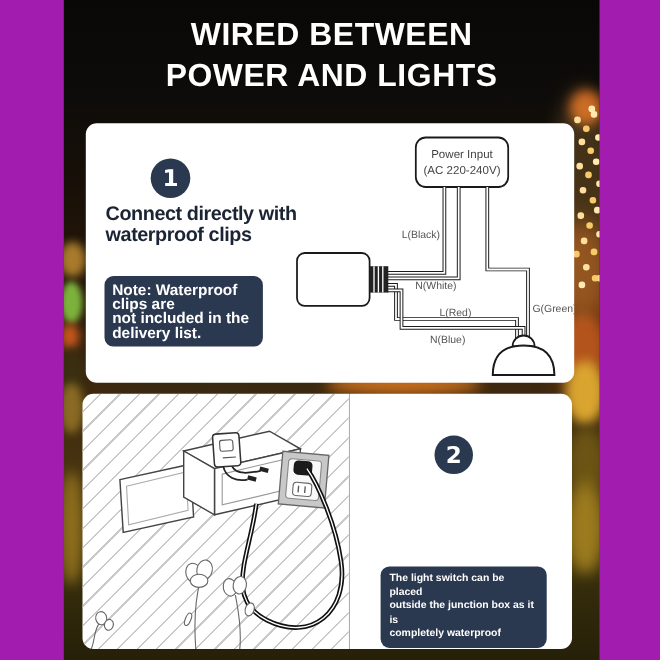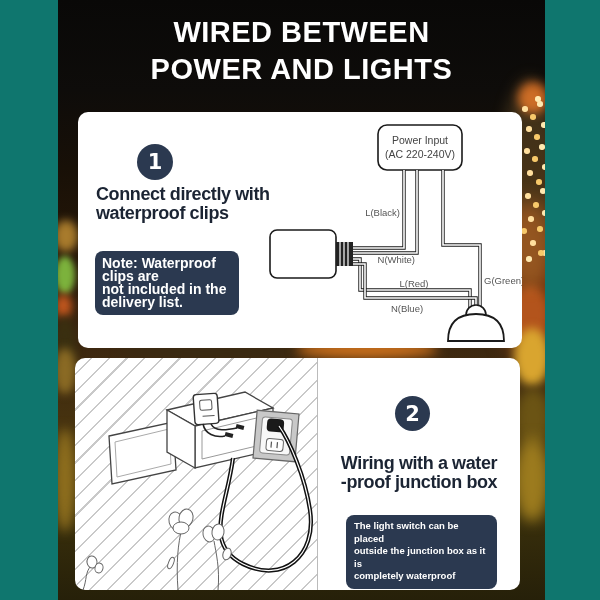--- a/index.html
+++ b/index.html
@@ -1,16 +1,16 @@
 <!DOCTYPE html>
 <html><head>
 <meta charset="utf-8">
 <style>
   html,body{margin:0;padding:0;background:#fff;}
-  .stage{position:relative;width:600px;height:600px;background:#0f766e;overflow:hidden;
+  .stage{position:relative;width:600px;height:600px;background:#a21caf;overflow:hidden;
          font-family:"Liberation Sans",sans-serif;}
   
   .photo{position:absolute;left:58px;top:0;width:487px;height:600px;overflow:hidden;
     background:linear-gradient(180deg,#090807 0%,#0e0c0a 15%,#181007 28%,#241608 40%,
                #3a2510 55%,#46320f 70%,#3a300c 85%,#262009 100%);}
   .blob{position:absolute;border-radius:50%;}
   .b-l1{left:-4px;top:220px;width:24px;height:32px;background:#a87b2c;filter:blur(4px);}
   .b-l2{left:-3px;top:256px;width:20px;height:38px;background:#7cb23c;filter:blur(3px);}
   .b-l3{left:-3px;top:294px;width:17px;height:24px;background:#c2571e;filter:blur(4px);}
   .b-l4{left:-4px;top:316px;width:22px;height:70px;background:#3a2f10;filter:blur(4px);}
@@ -204,20 +204,18 @@
         <path d="M8,232 C12,222 10,214 16,208" fill="none"></path>
         <ellipse cx="17" cy="204" rx="5" ry="6" transform="rotate(-10 17 204)"></ellipse>
         <ellipse cx="24" cy="210" rx="4" ry="5" transform="rotate(14 24 210)"></ellipse>
         <ellipse cx="96" cy="205" rx="2.5" ry="6" transform="rotate(22 96 205)"></ellipse>
       </g>
     </svg>
   </div>
 
   <div class="panel panel3">
     <div class="badge badge2">2</div>
-    <div class="heading heading2">Wiring with a water
--proof junction box</div>
     <div class="note note2">The light switch can be placed
 outside the junction box as it is
 completely waterproof</div>
   </div>
 
 </div>
 
 </body></html>

